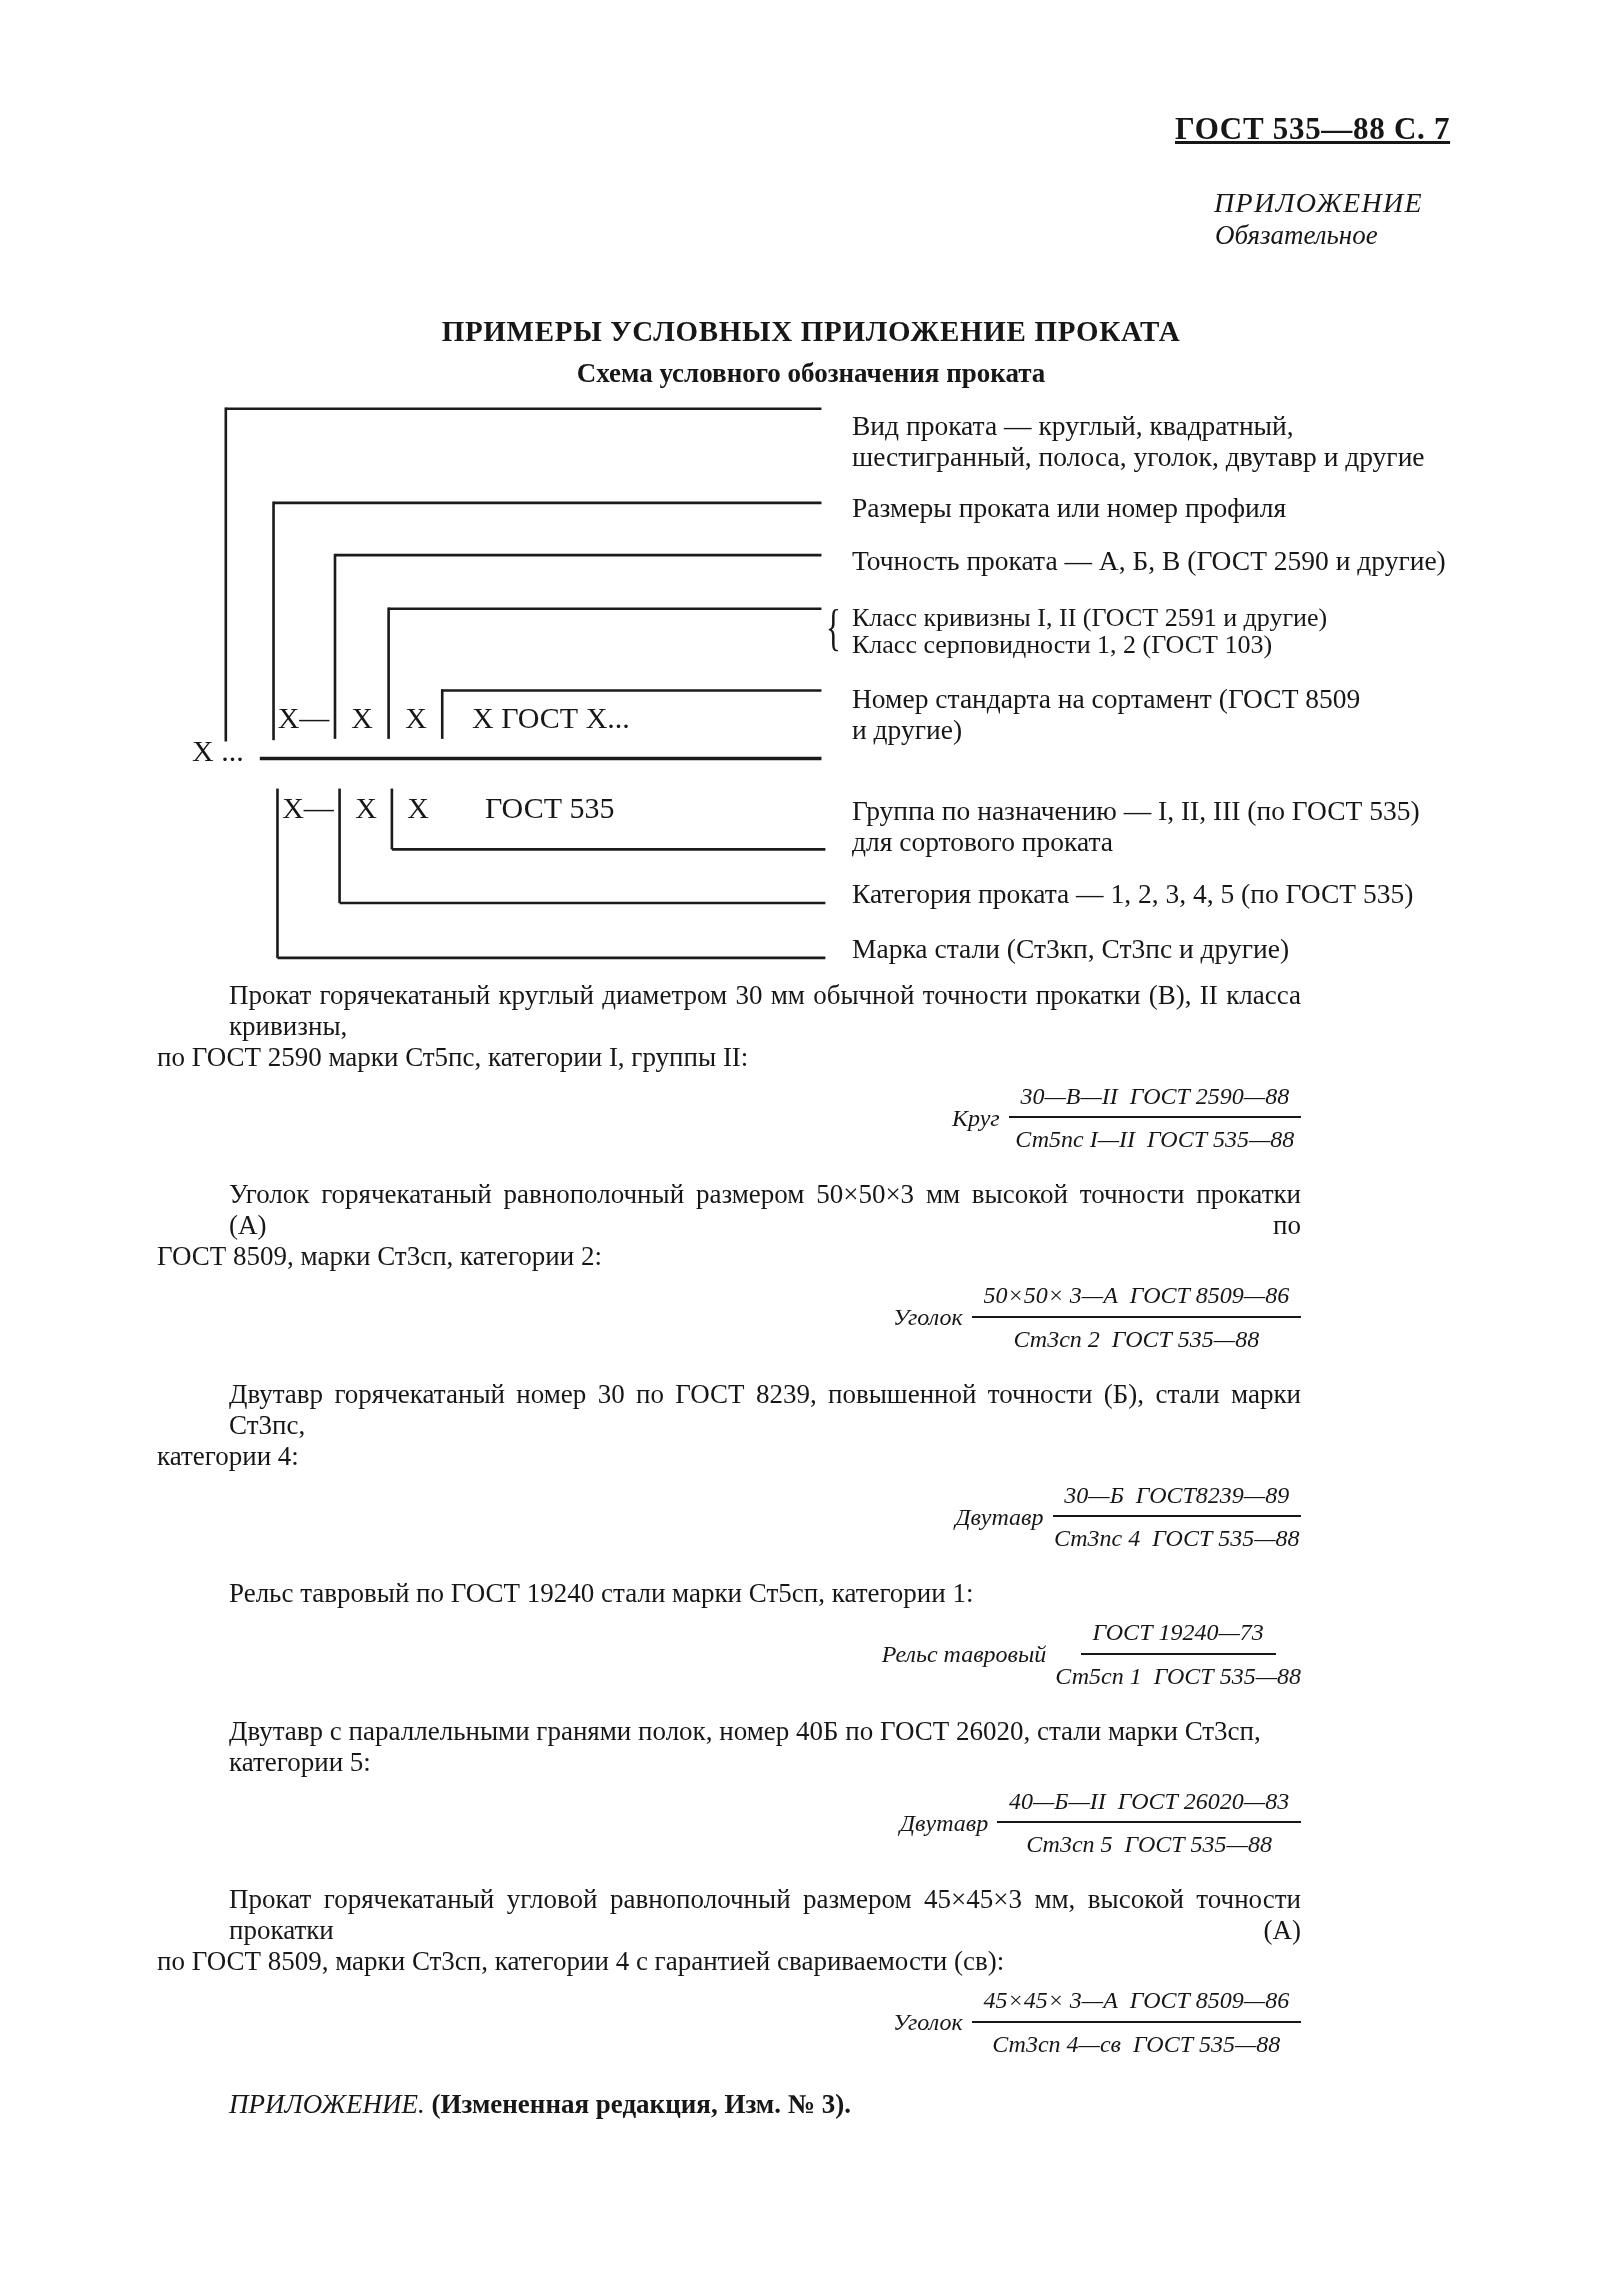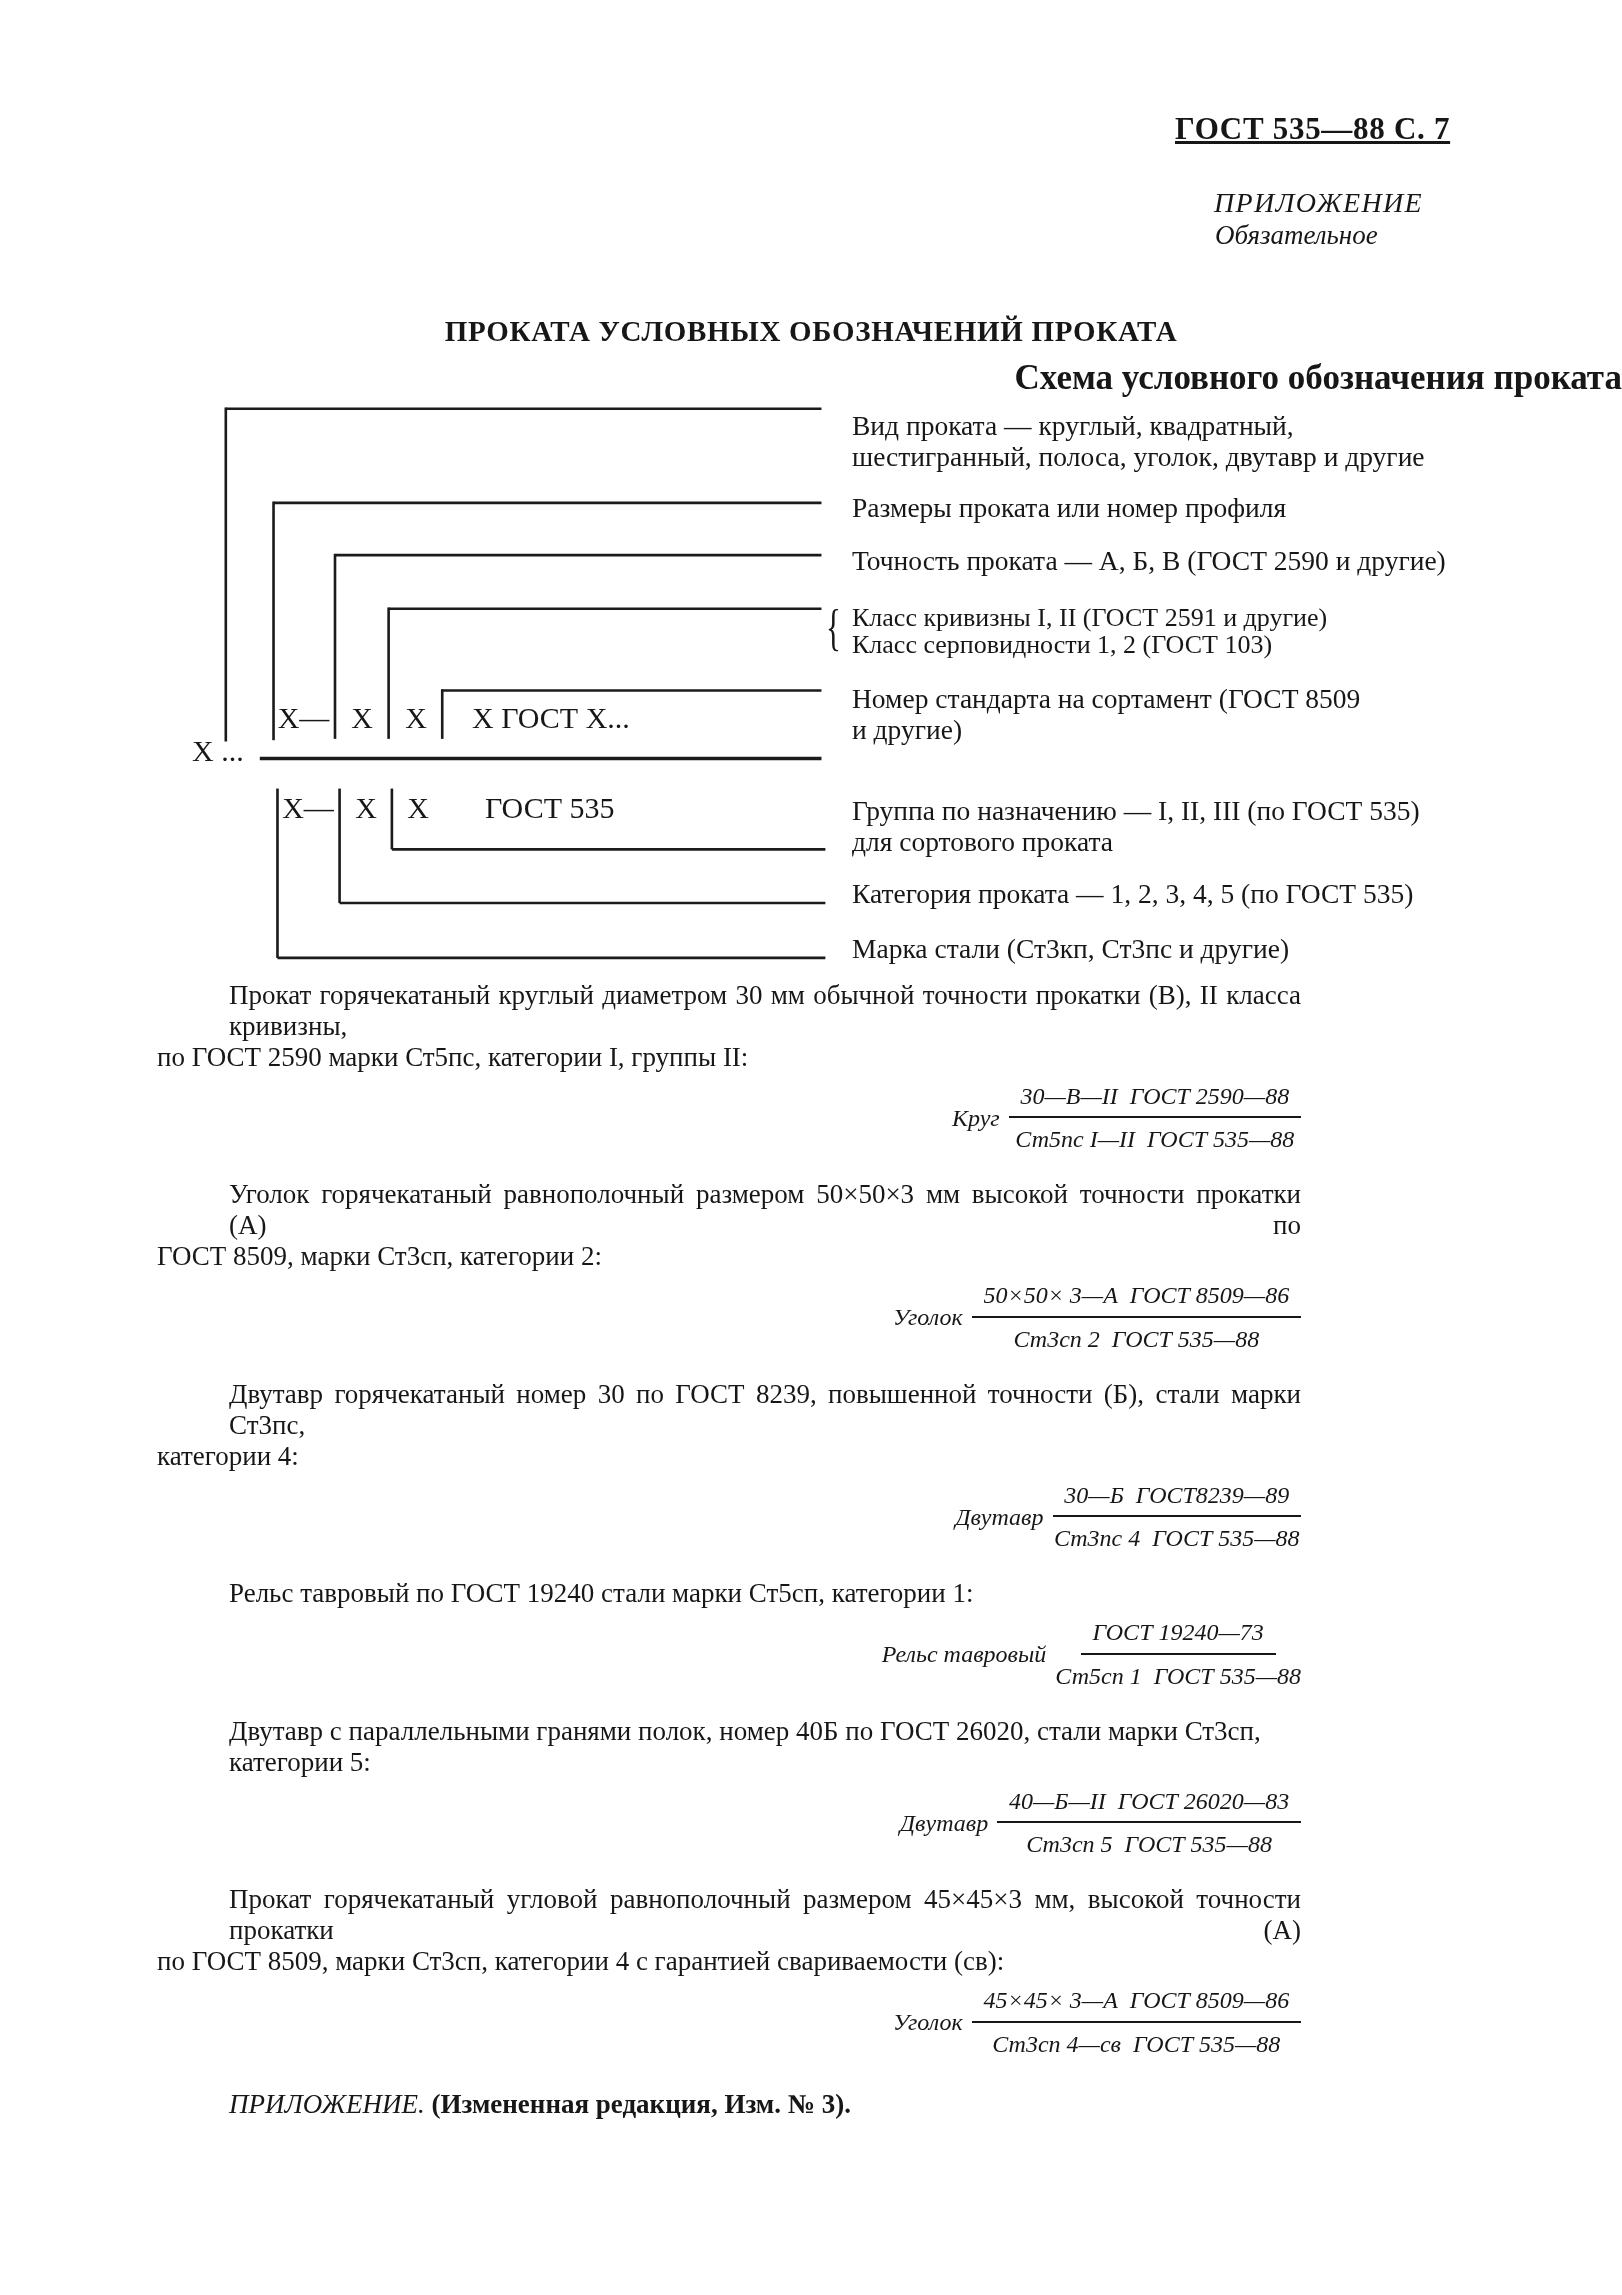--- a/index.html
+++ b/index.html
@@ -7,21 +7,21 @@
     position:relative;width:1622px;height:2295px;background:#ffffff;
     color:#171717;font-family:"Liberation Serif","DejaVu Serif",serif;
     overflow:hidden;margin:0 auto;
   }
   
   .hdr-ref{position:absolute;left:1175px;top:111px;font-size:31px;font-weight:bold;letter-spacing:0.7px;white-space:nowrap;text-decoration:underline;}
   .hdr-app{position:absolute;left:1214px;top:187px;font-size:28px;font-style:italic;letter-spacing:1.3px;white-space:nowrap;}
   .hdr-obl{position:absolute;left:1215px;top:220px;font-size:27px;font-style:italic;white-space:nowrap;}
   
   .title{position:absolute;left:0;right:0;top:315px;text-align:center;font-size:29px;font-weight:bold;letter-spacing:0.7px;}
-  .subtitle{position:absolute;left:0;right:0;top:358px;text-align:right;font-size:35px;font-weight:bold;}
+  .subtitle{position:absolute;left:0;right:0;top:358px;text-align:center;font-size:27px;font-weight:bold;}
   
   .diagram{position:absolute;left:0;top:393px;width:1622px;height:595px;}
   .diagram svg{position:absolute;left:0;top:0;}
   .dlabel{position:absolute;font-size:27.5px;line-height:31px;white-space:nowrap;}
   .dlabel.tight{font-size:26px;line-height:27px;}
   .dcell{position:absolute;font-size:30px;line-height:34px;text-align:center;white-space:nowrap;}
   .dcell.left{text-align:left;}
   .brace{position:absolute;font-size:31px;line-height:1;transform:scaleY(1.62);transform-origin:top center;font-weight:400;}
   
   .bodyflow{position:absolute;left:0;top:980px;width:1440px;box-sizing:border-box;
@@ -41,21 +41,21 @@
 </style>
 </head>
 <body>
 
 <div class="page">
 
   <div class="hdr-ref">ГОСТ 535—88 С. 7</div>
   <div class="hdr-app">ПРИЛОЖЕНИЕ</div>
   <div class="hdr-obl">Обязательное</div>
 
-  <div class="title">ПРОКАТА УСЛОВНЫХ ОБОЗНАЧЕНИЙ ПРОКАТА</div>
+  <div class="title">ПРИМЕРЫ УСЛОВНЫХ ПРИЛОЖЕНИЕ ПРОКАТА</div>
   <div class="subtitle">Схема условного обозначения проката</div>
 
   <div class="diagram">
     <svg width="1622" height="595" viewBox="0 0 2480 910" fill="none" stroke="#1b1b1b" stroke-width="4">
 
       <line x1="345" y1="24" x2="1256" y2="24"></line>
       <line x1="345" y1="22" x2="345" y2="533"></line>
       <line x1="418" y1="168" x2="1256" y2="168"></line>
       <line x1="418" y1="166" x2="418" y2="531"></line>
       <line x1="512" y1="248" x2="1256" y2="248"></line>

